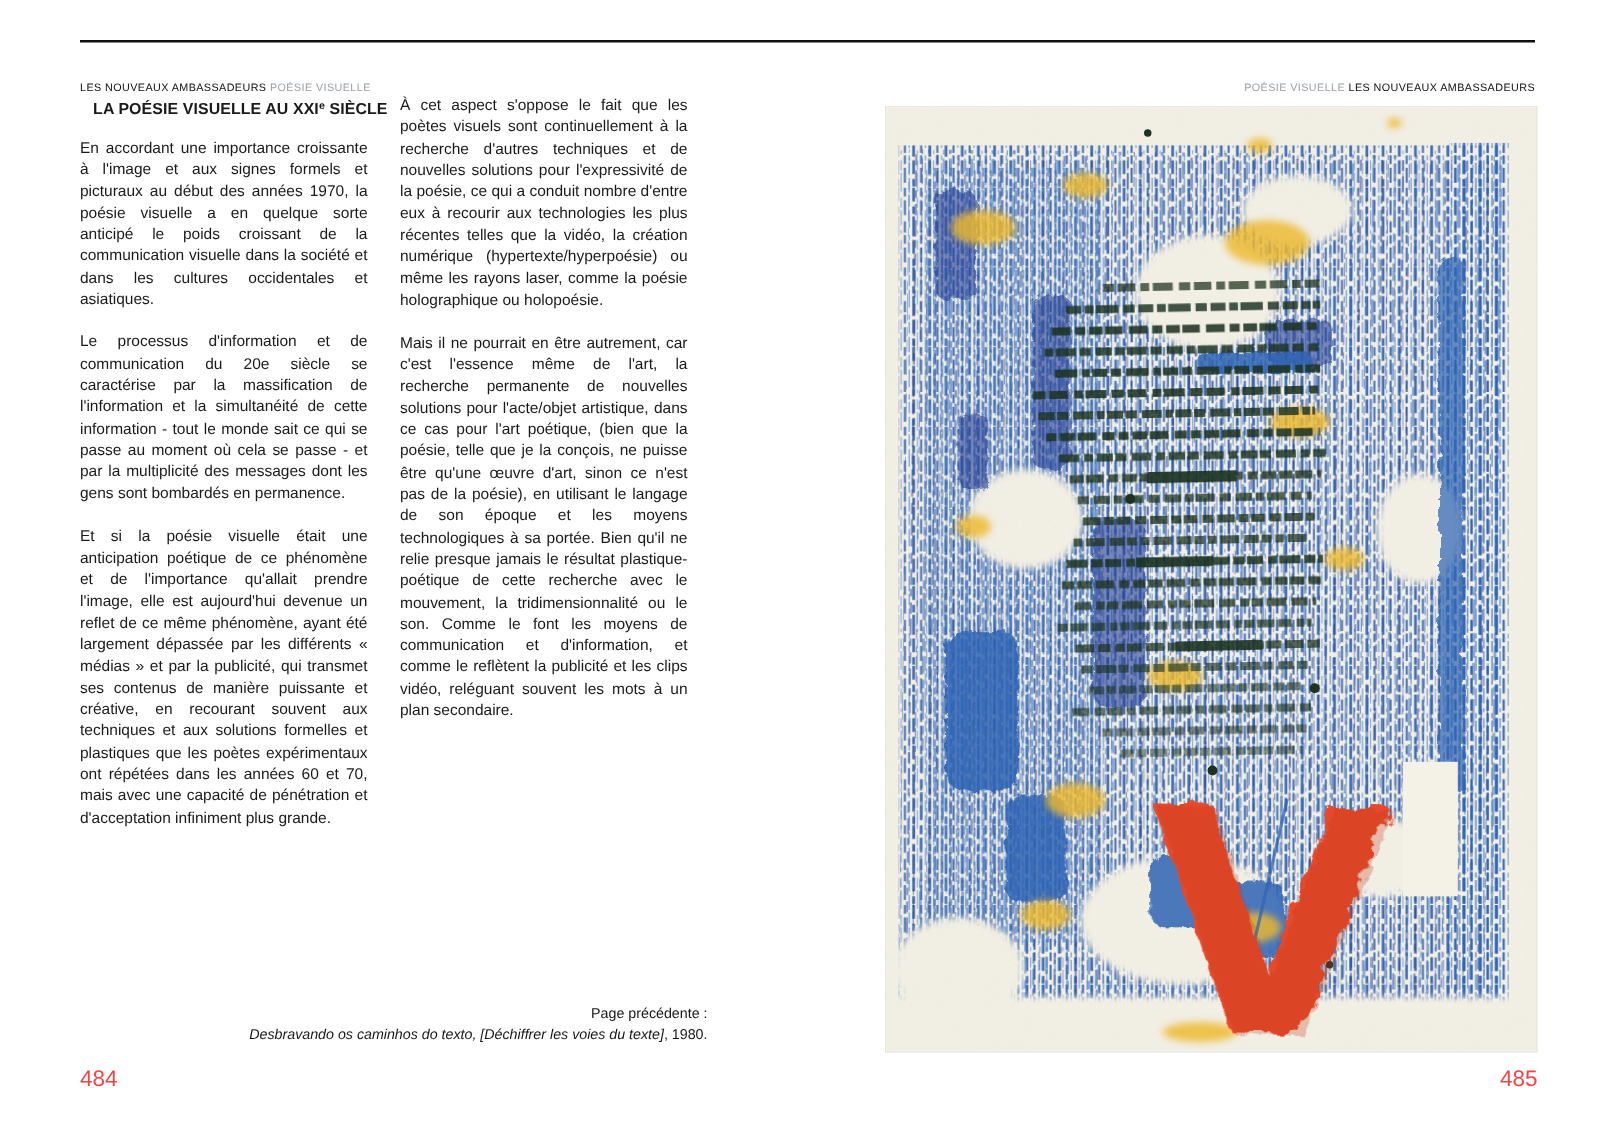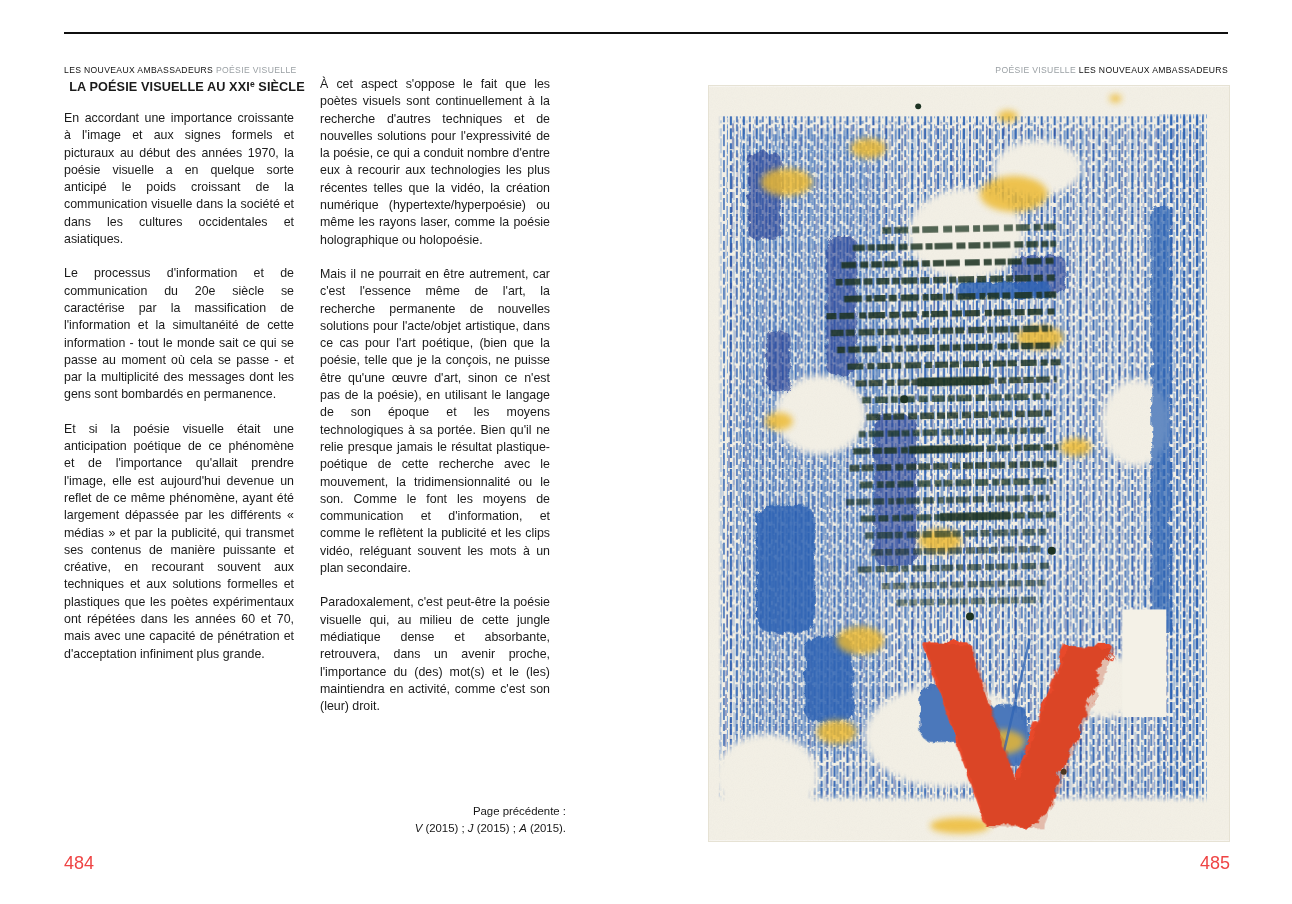--- a/index.html
+++ b/index.html
@@ -13,21 +13,21 @@
   .running-head.left{left:64px;}
   .running-head.right{right:64px;}
   .hd-light{color:#9aa0a4;}
   .hd-dark{color:#0f0f0f;}
 
   
   .columns{position:absolute;left:64px;top:76px;width:502px;display:flex;gap:10px;}
   .col{width:246px;font-size:12.4px;line-height:17.3px;text-align:justify;
        -webkit-hyphens:auto;hyphens:auto;}
   .article-title{font-weight:bold;font-size:12.7px;letter-spacing:.1px;margin:0 0 14px 0;
-                 text-align:center;line-height:17px;}
+                 text-align:right;line-height:17px;}
   .sup{font-size:8.5px;vertical-align:4px;}
   .col p{margin:0 16px 17px 0;}
 
   
   .caption{position:absolute;right:726px;top:775px;width:480px;text-align:right;
            font-size:11.4px;line-height:17px;color:#161616;margin-top:28px;}
   .it{font-style:italic;}
 
   .pagenum{position:absolute;top:853px;font-size:18px;color:#ef4444;}
   .pagenum.left{left:64px;}
@@ -56,27 +56,26 @@
   <div class="columns">
     <div class="col">
       <h1 class="article-title"><span>LA POÉSIE VISUELLE AU XXI</span><span class="sup">e</span><span> SIÈCLE</span></h1>
       <p>En accordant une importance croissante à l'image et aux signes formels et picturaux au début des années 1970, la poésie visuelle a en quelque sorte anticipé le poids croissant de la communication visuelle dans la société et dans les cultures occidentales et asiatiques.</p>
       <p>Le processus d'information et de communication du 20e siècle se caractérise par la massification de l'information et la simultanéité de cette information - tout le monde sait ce qui se passe au moment où cela se passe - et par la multiplicité des messages dont les gens sont bombardés en permanence.</p>
       <p>Et si la poésie visuelle était une anticipation poétique de ce phénomène et de l'importance qu'allait prendre l'image, elle est aujourd'hui devenue un reflet de ce même phénomène, ayant été largement dépassée par les différents « médias » et par la publicité, qui transmet ses contenus de manière puissante et créative, en recourant souvent aux techniques et aux solutions formelles et plastiques que les poètes expérimentaux ont répétées dans les années 60 et 70, mais avec une capacité de pénétration et d'acceptation infiniment plus grande.</p>
     </div>
     <div class="col">
       <p>À cet aspect s'oppose le fait que les poètes visuels sont continuellement à la recherche d'autres techniques et de nouvelles solutions pour l'expressivité de la poésie, ce qui a conduit nombre d'entre eux à recourir aux technologies les plus récentes telles que la vidéo, la création numérique (hypertexte/hyperpoésie) ou même les rayons laser, comme la poésie holographique ou holopoésie.</p>
       <p>Mais il ne pourrait en être autrement, car c'est l'essence même de l'art, la recherche permanente de nouvelles solutions pour l'acte/objet artistique, dans ce cas pour l'art poétique, (bien que la poésie, telle que je la conçois, ne puisse être qu'une œuvre d'art, sinon ce n'est pas de la poésie), en utilisant le langage de son époque et les moyens technologiques à sa portée. Bien qu'il ne relie presque jamais le résultat plastique-poétique de cette recherche avec le mouvement, la tridimensionnalité ou le son. Comme le font les moyens de communication et d'information, et comme le reflètent la publicité et les clips vidéo, reléguant souvent les mots à un plan secondaire.</p>
-      <p>Paradoxalement, c'est peut-être la poésie visuelle qui, au milieu de cette jungle médiatique dense et absorbante, retrouvera, dans un avenir proche, l'importance du (des) mot(s) et le (les) maintiendra en activité, comme c'est son (leur) droit.</p>
     </div>
   </div>
 
   <div class="caption">
     <div>Page précédente :</div>
-    <div><span class="it">V</span><span> (2015) ; </span><span class="it">J</span><span> (2015) ; </span><span class="it">A</span><span> (2015).</span></div>
+    <div><span class="it">Desbravando os caminhos do texto, [Déchiffrer les voies du texte]</span><span>, 1980.</span></div>
   </div>
 
   <div class="pagenum left">484</div>
   <div class="pagenum right">485</div>
 
   <div class="artwork">
   <svg width="520" height="755" viewBox="0 0 522 757" xmlns="http://www.w3.org/2000/svg">
     <defs>
       <filter id="grain" x="0" y="0" width="100%" height="100%">
         <feTurbulence type="fractalNoise" baseFrequency="0.9" numOctaves="2" stitchTiles="stitch"></feTurbulence>

